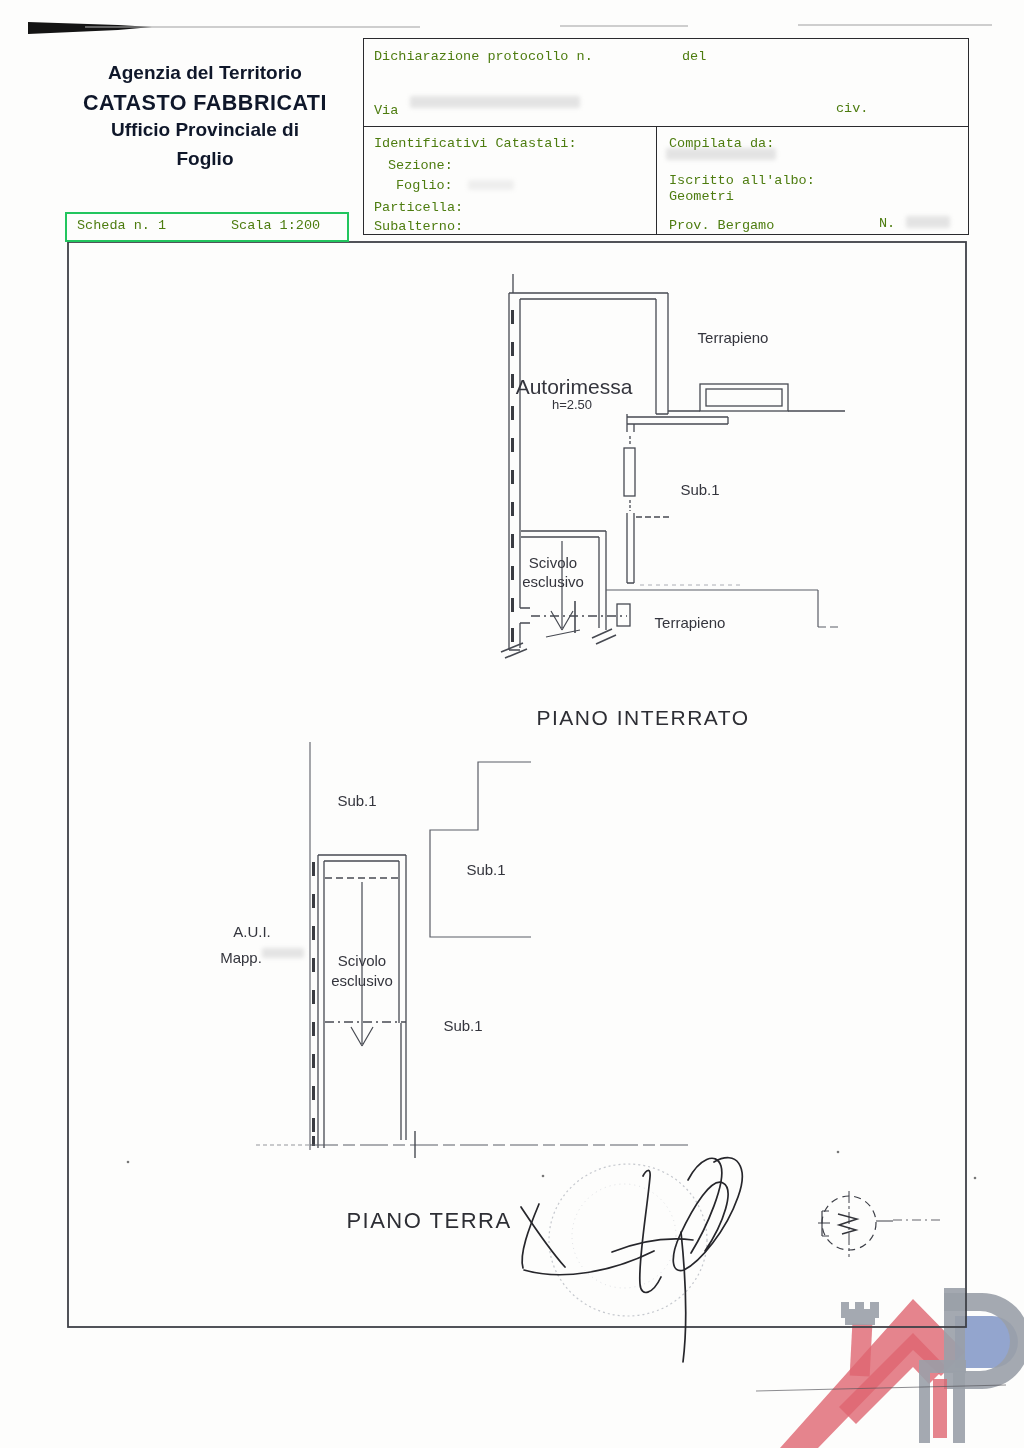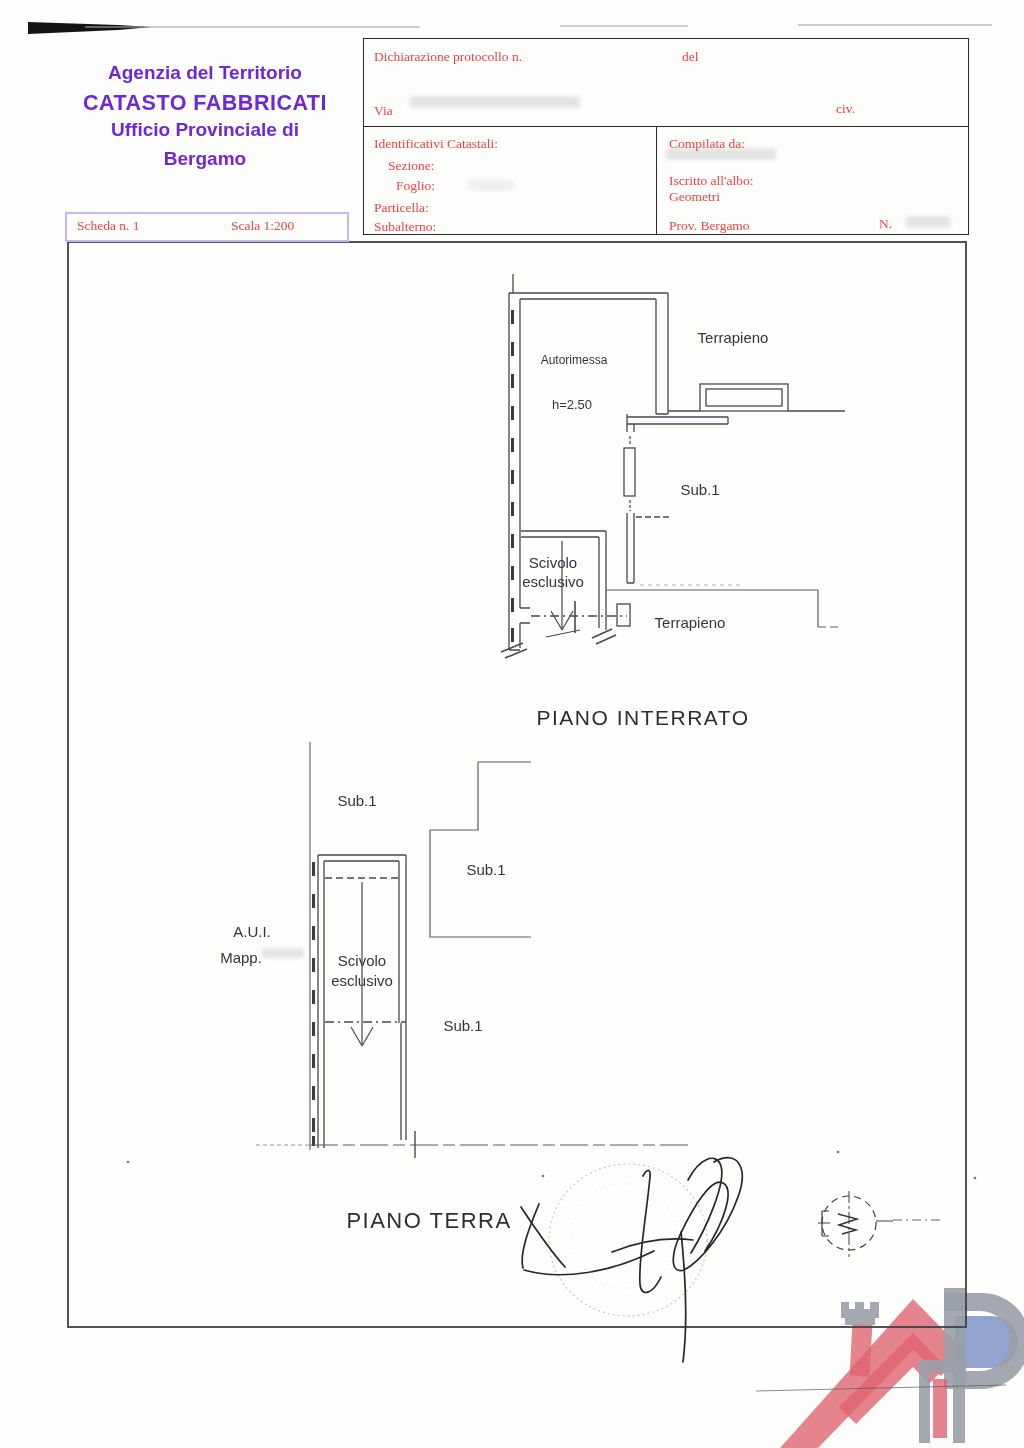--- a/index.html
+++ b/index.html
@@ -1,27 +1,27 @@
 <!DOCTYPE html>
 <html><head>
 <meta charset="utf-8">
 <style>
   html,body{margin:0;padding:0;background:#e8e8e8;}
   .page{position:relative;width:1024px;height:1448px;background:#fdfdfc;overflow:hidden;
         font-family:"Liberation Sans",sans-serif;}
   svg.draw{position:absolute;left:0;top:0;z-index:1;}
   .hdr{position:absolute;left:55px;top:62px;width:300px;text-align:center;z-index:3;
-       color:#6d28d9;font-weight:bold;}
+       color:#0f172a;font-weight:bold;}
   .hdr .l1{font-size:19px;margin-bottom:7px;}
   .hdr .l2{font-size:21.5px;letter-spacing:.5px;margin-bottom:3px;}
   .hdr .l3{font-size:19px;margin-bottom:7px;}
   .hdr .l4{font-size:19px;}
-  .mono{font-family:Liberation Serif, serif;font-size:13.5px;color:#ef4444;}
+  .mono{font-family:Liberation Mono, monospace;font-size:13.5px;color:#4d7c0f;}
   .schedabox{position:absolute;left:65px;top:212px;width:280px;height:26px;z-index:3;
-             border:2px solid #c4b5fd;background:#fdfdfc;}
+             border:2px solid #22c55e;background:#fdfdfc;}
   .schedabox .s1{position:absolute;left:10px;top:4px;}
   .schedabox .s2{position:absolute;left:164px;top:4px;}
   .formbox{position:absolute;left:363px;top:38px;width:604px;height:195px;z-index:3;
            border:1.5px solid #2a2a2e;}
   .formbox .hdiv{position:absolute;left:0;top:87px;width:604px;border-top:1.5px solid #2a2a2e;}
   .formbox .vdiv{position:absolute;left:292px;top:87px;height:108px;border-left:1.5px solid #2a2a2e;}
   .fi{position:absolute;white-space:nowrap;}
   .plbl{position:absolute;transform:translate(-50%,-50%);z-index:3;color:#34353d;
         font-size:15px;white-space:nowrap;text-align:center;}
   .ptitle{font-size:21px;letter-spacing:1.5px;color:#2d2e34;}
@@ -123,21 +123,21 @@
       <path d="M838,1214 L857,1219 L839,1225 L856,1230 L842,1234" stroke="#33343a" stroke-width="1.5"></path>
       <path d="M876,1221 H893" stroke-width="1"></path>
       <path d="M893,1220 H941" stroke-width="1" stroke-dasharray="9 4 2 4" opacity="0.8"></path>
     </g>
   </svg>
 
   <div class="hdr">
     <div class="l1">Agenzia del Territorio</div>
     <div class="l2">CATASTO FABBRICATI</div>
     <div class="l3">Ufficio Provinciale di</div>
-    <div class="l4">Bergamo</div>
+    <div class="l4">Foglio</div>
   </div>
 
   <div class="schedabox">
     <span class="mono s1">Scheda n. 1</span>
     <span class="mono s2">Scala 1:200</span>
   </div>
 
   <div class="formbox">
     <span class="mono fi" style="left:10px;top:10px">Dichiarazione protocollo n.</span>
     <span class="mono fi" style="left:318px;top:10px">del</span>
@@ -157,21 +157,21 @@
     <span class="mono fi" style="left:515px;top:177px">N.</span>
   </div>
 
   <div class="smudge" style="left:410px;top:96px;width:170px;height:12px"></div>
   <div class="smudge" style="left:666px;top:148px;width:110px;height:12px"></div>
   <div class="smudge" style="left:906px;top:216px;width:44px;height:12px"></div>
   <div class="smudge" style="left:468px;top:180px;width:46px;height:10px;opacity:.2"></div>
   <div class="smudge" style="left:262px;top:948px;width:42px;height:10px"></div>
 
   <div class="plbl" style="left:733px;top:337px">Terrapieno</div>
-  <div class="plbl" style="left:574px;top:360px;font-size:12px">Autorimessa</div>
+  <div class="plbl" style="left:574px;top:387px;font-size:21px">Autorimessa</div>
   <div class="plbl" style="left:572px;top:404px;font-size:13px">h=2.50</div>
   <div class="plbl" style="left:700px;top:489px">Sub.1</div>
   <div class="plbl" style="left:553px;top:572px;line-height:19px">
     <span style="display:block">Scivolo</span>
     <span style="display:block">esclusivo</span>
   </div>
   <div class="plbl" style="left:690px;top:622px">Terrapieno</div>
   <div class="plbl ptitle" style="left:643px;top:718px">PIANO INTERRATO</div>
 
   <div class="plbl" style="left:357px;top:800px">Sub.1</div>

